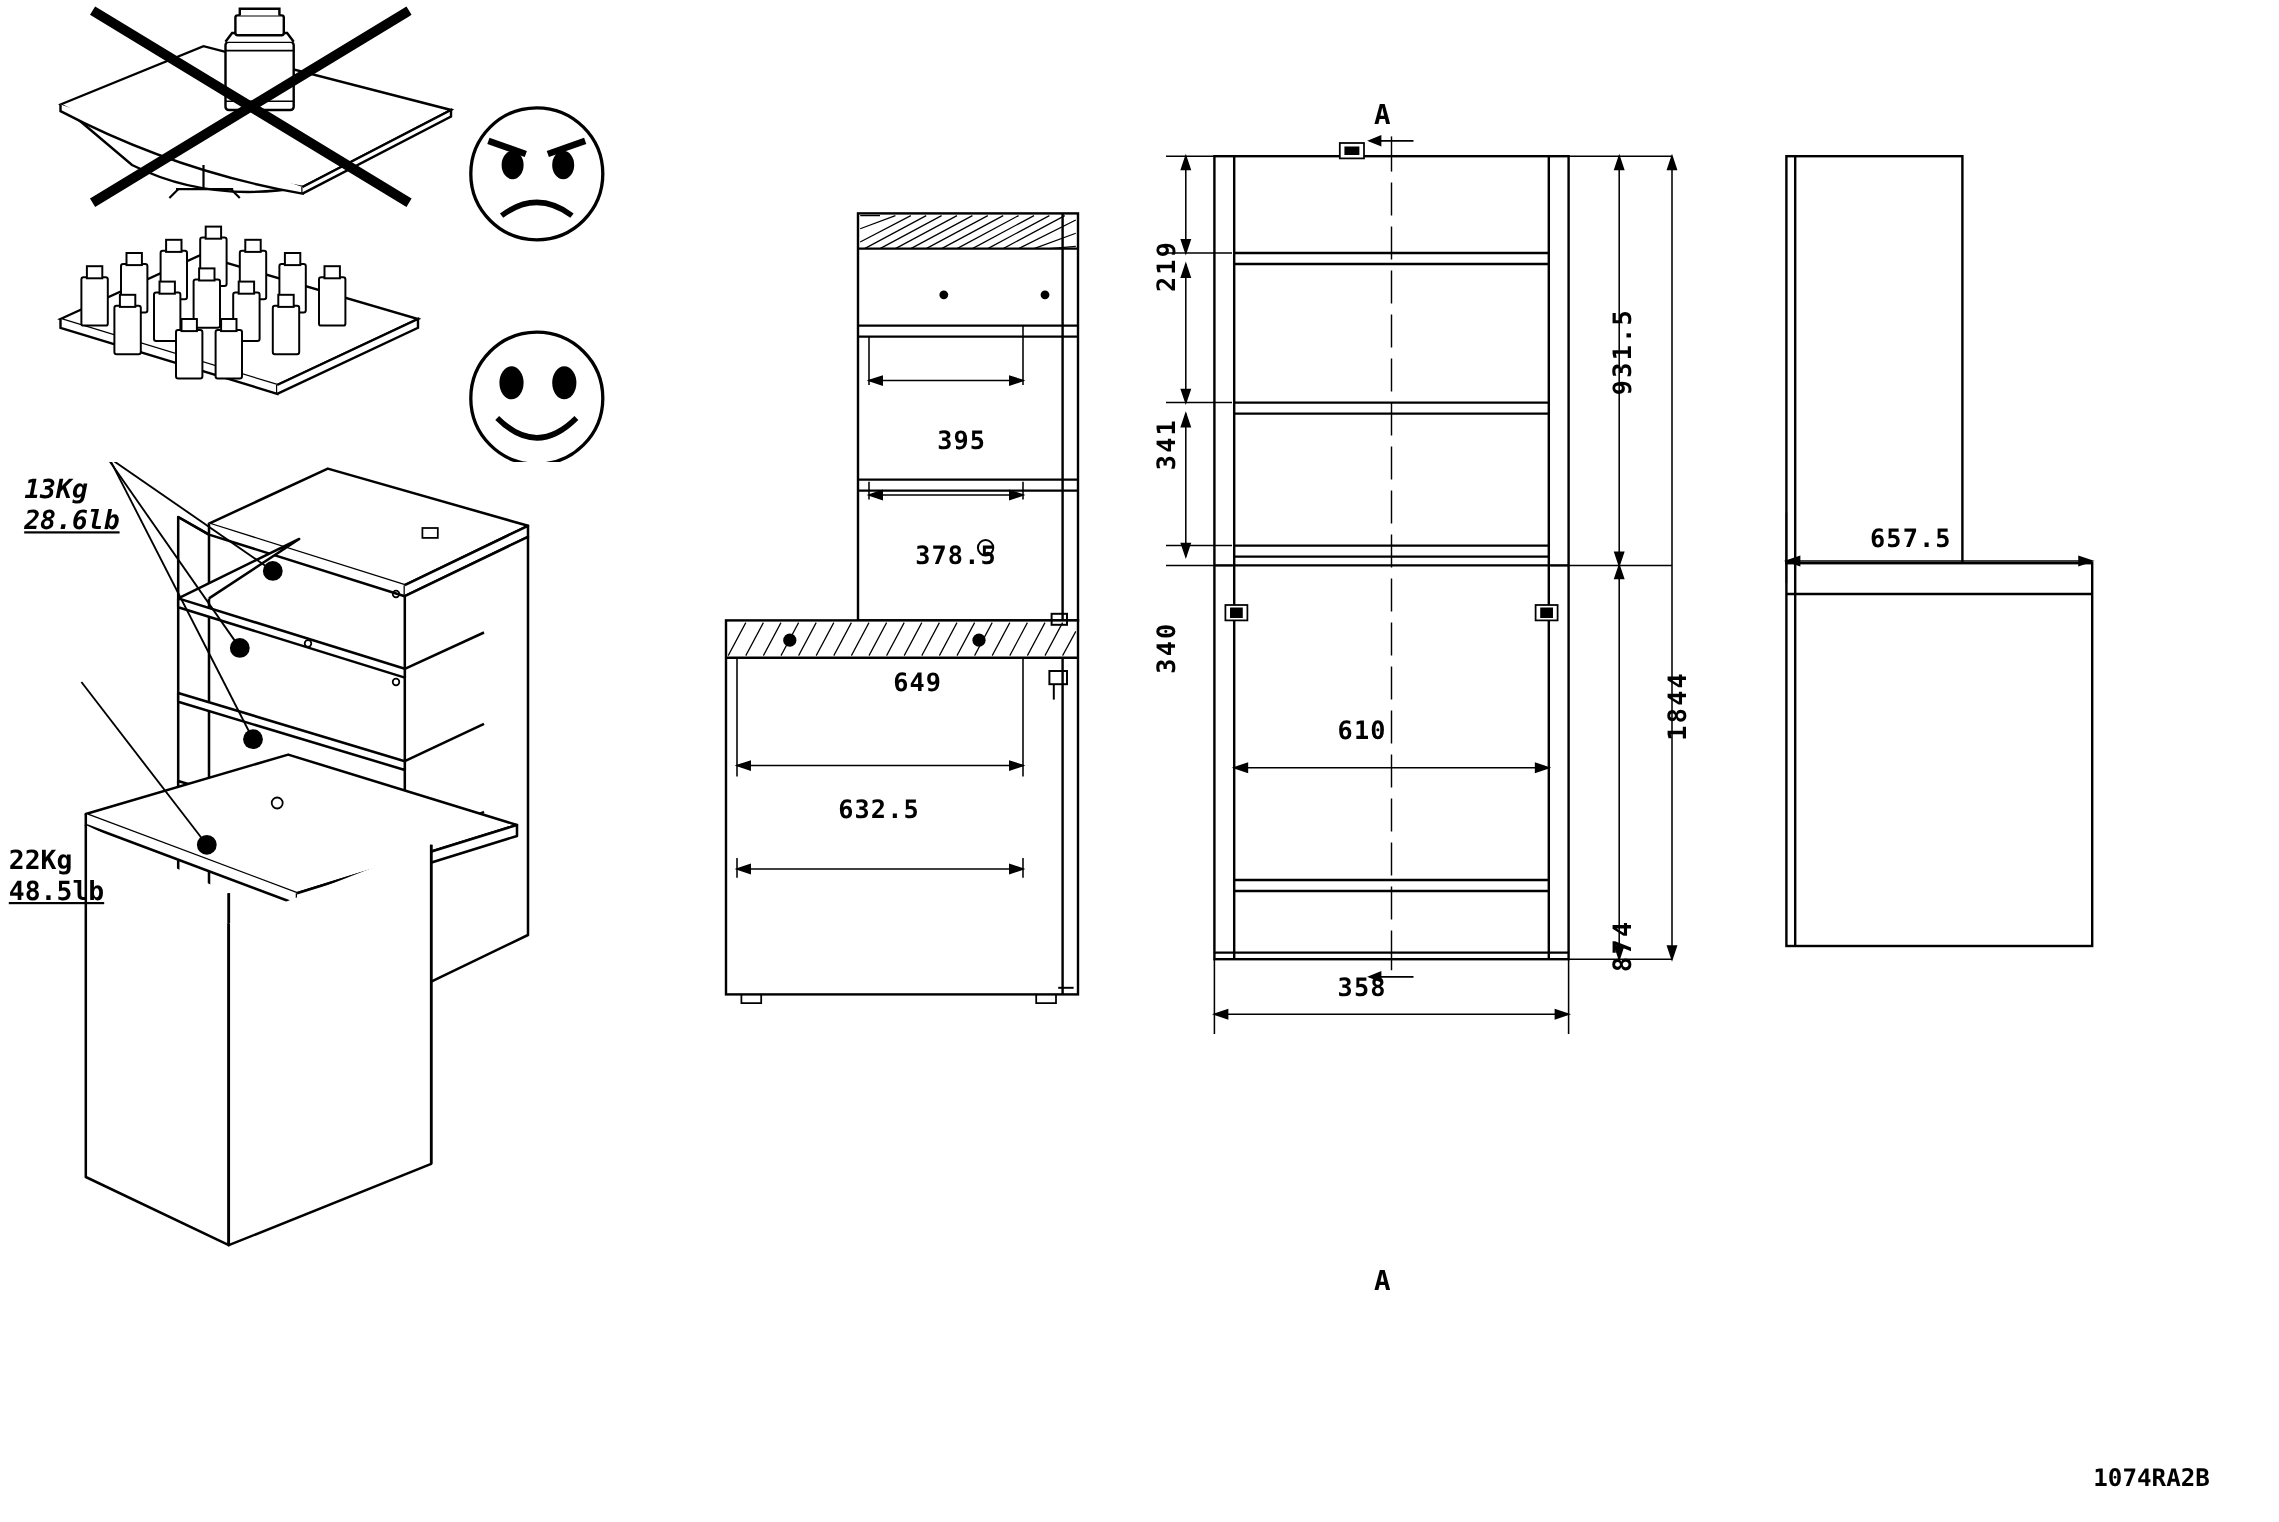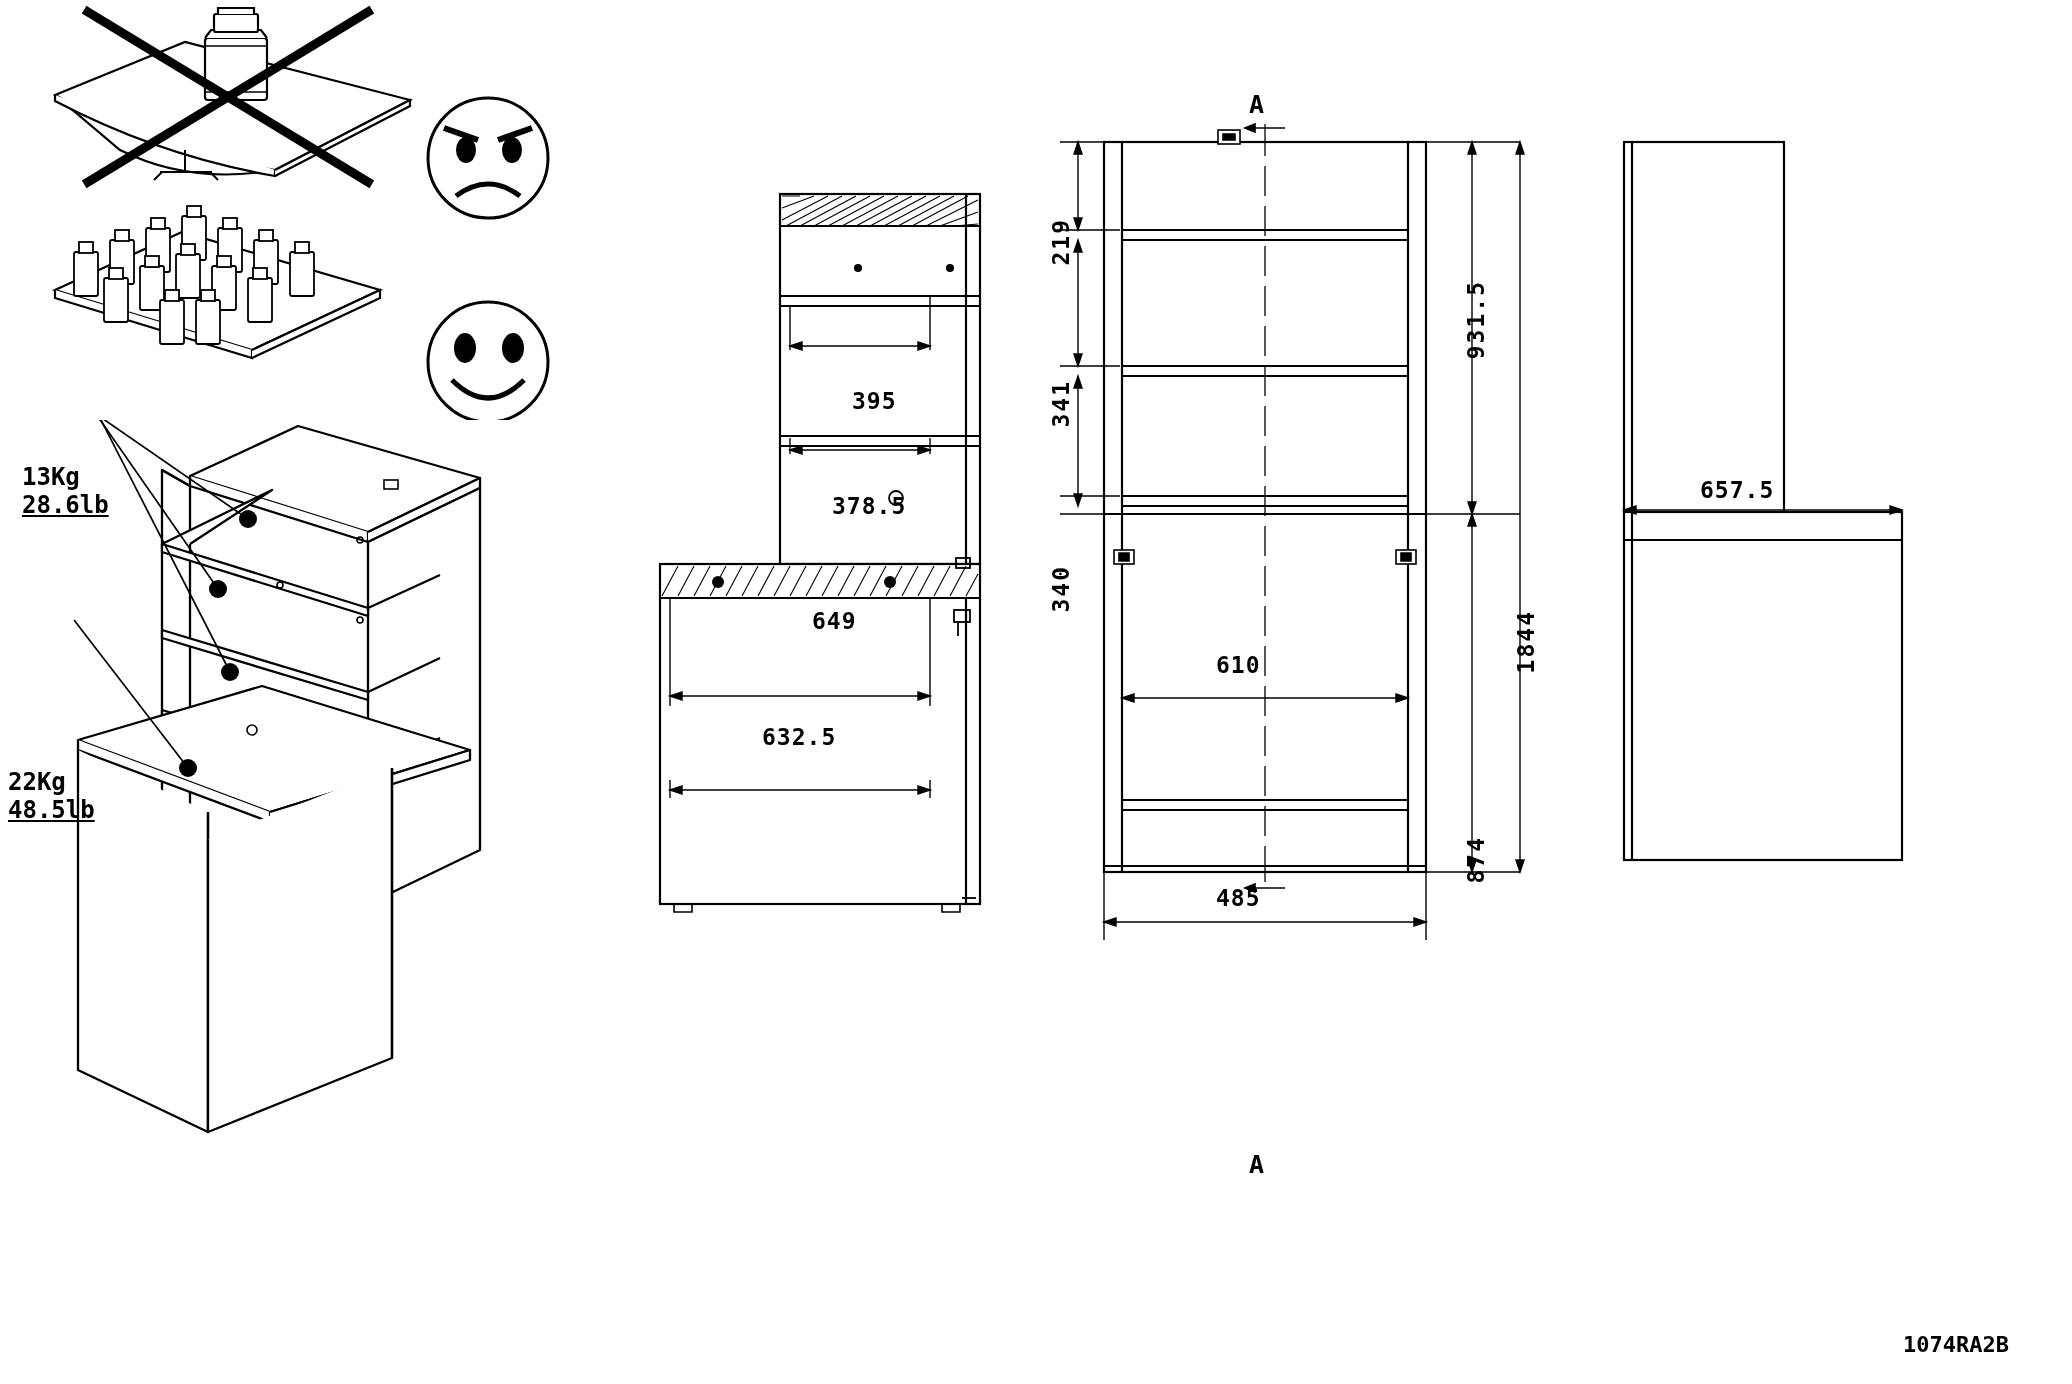--- a/index.html
+++ b/index.html
@@ -150,21 +150,21 @@
     <g stroke="#000" stroke-width="1.6" fill="none">
       <rect x="384" y="60" width="14" height="9"></rect>
       <circle cx="252" cy="310" r="5"></circle>
       <circle cx="280" cy="165" r="3"></circle>
       <circle cx="360" cy="200" r="3"></circle>
       <circle cx="360" cy="120" r="3"></circle>
     </g>
   </svg>
 </div>
 
-<div class="loadtext" style="left:22px;top:463px;">
+<div class="loadtext" style="left:22px;top:431px;font-style:italic;">
   <span>13Kg</span><br>
   <span style="text-decoration:underline;">28.6lb</span>
 </div>
 <div class="loadtext" style="left:8px;top:768px;">
   <span>22Kg</span><br>
   <span style="text-decoration:underline;">48.5lb</span>
 </div>
 
 <div class="abs" style="left:600px;top:150px;width:400px;height:1000px;">
   <svg width="400" height="1000" viewBox="0 0 400 1000">
@@ -329,21 +329,21 @@
 </div>
 <div class="letterlbl" style="left:1249px;top:90px;">A</div>
 <div class="letterlbl" style="left:1249px;top:1150px;">A</div>
 <div class="dimtext vert" style="left:1048px;top:218px;">219</div>
 <div class="dimtext vert" style="left:1048px;top:380px;">341</div>
 <div class="dimtext vert" style="left:1048px;top:565px;">340</div>
 <div class="dimtext vert" style="left:1463px;top:280px;">931.5</div>
 <div class="dimtext vert" style="left:1513px;top:610px;">1844</div>
 <div class="dimtext vert" style="left:1463px;top:836px;">874</div>
 <div class="dimtext" style="left:1216px;top:652px;text-align:center;">610</div>
-<div class="dimtext" style="left:1216px;top:885px;">485</div>
+<div class="dimtext" style="left:1216px;top:885px;">358</div>
 
 <div class="abs" style="left:1580px;top:110px;width:480px;height:820px;">
   <svg width="480" height="820" viewBox="0 0 480 820">
     <g fill="none" stroke="#000" stroke-width="2.2">
 
       <rect x="44" y="32" width="160" height="370" fill="#fff"></rect>
 
       <rect x="44" y="402" width="278" height="348" fill="#fff"></rect>
       <path d="M44,430 L322,430"></path>
 

